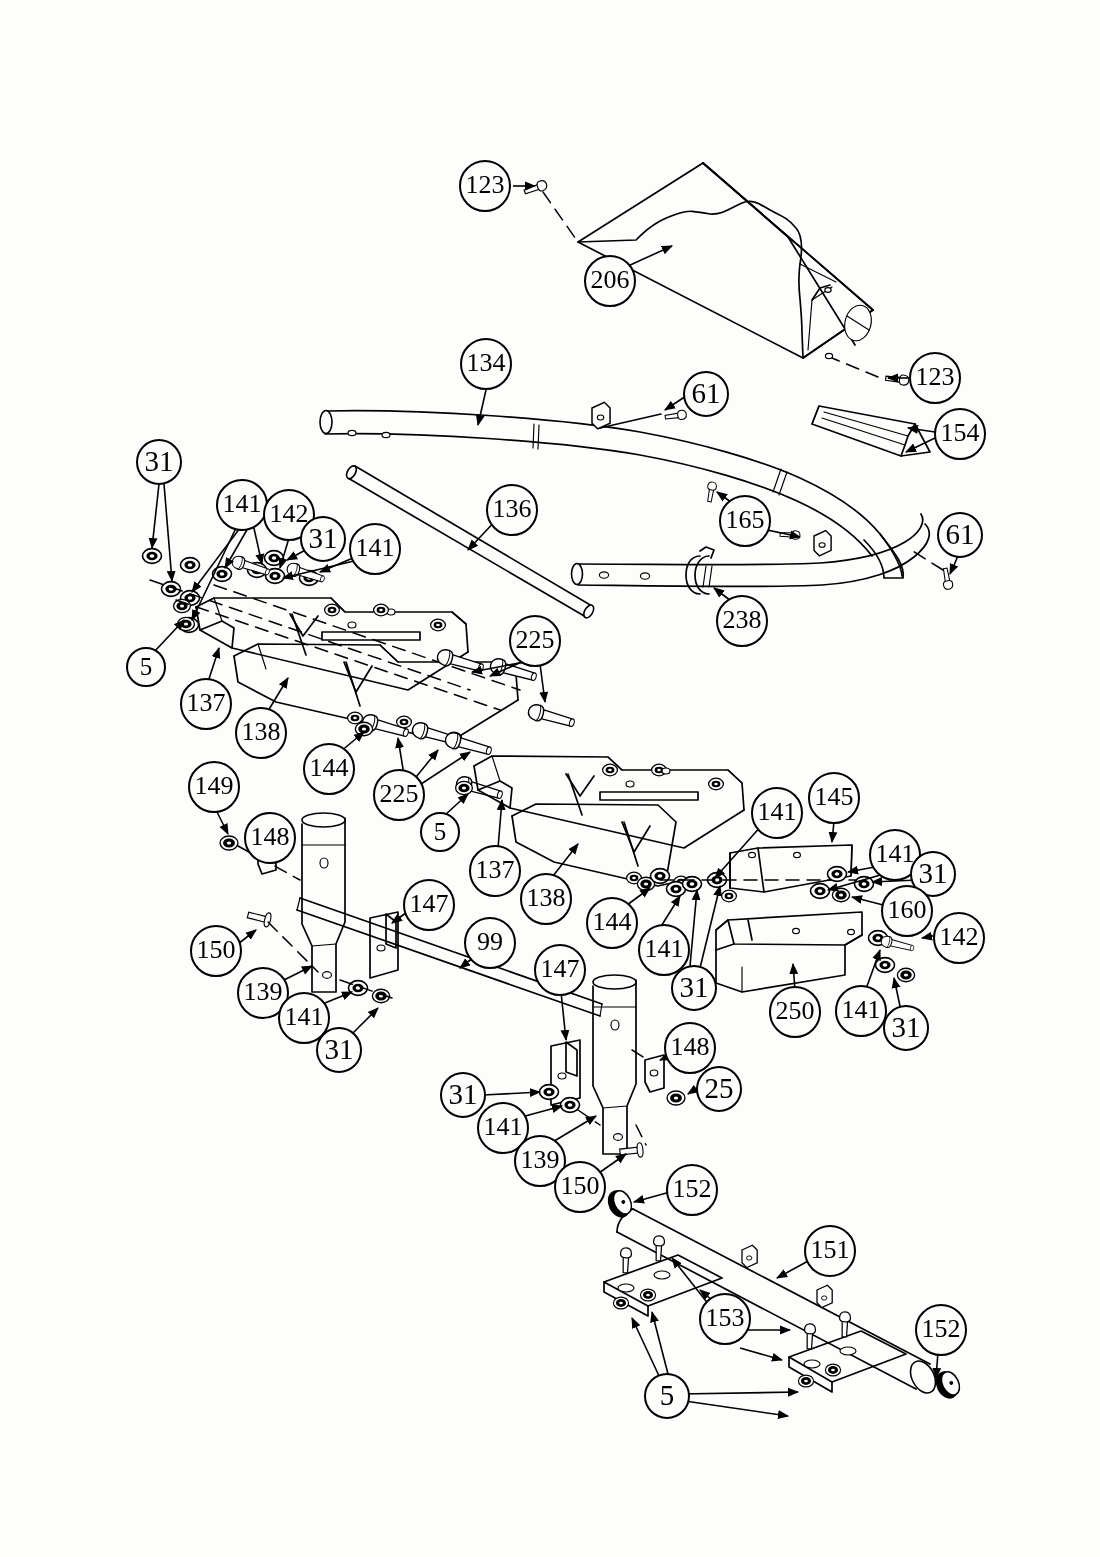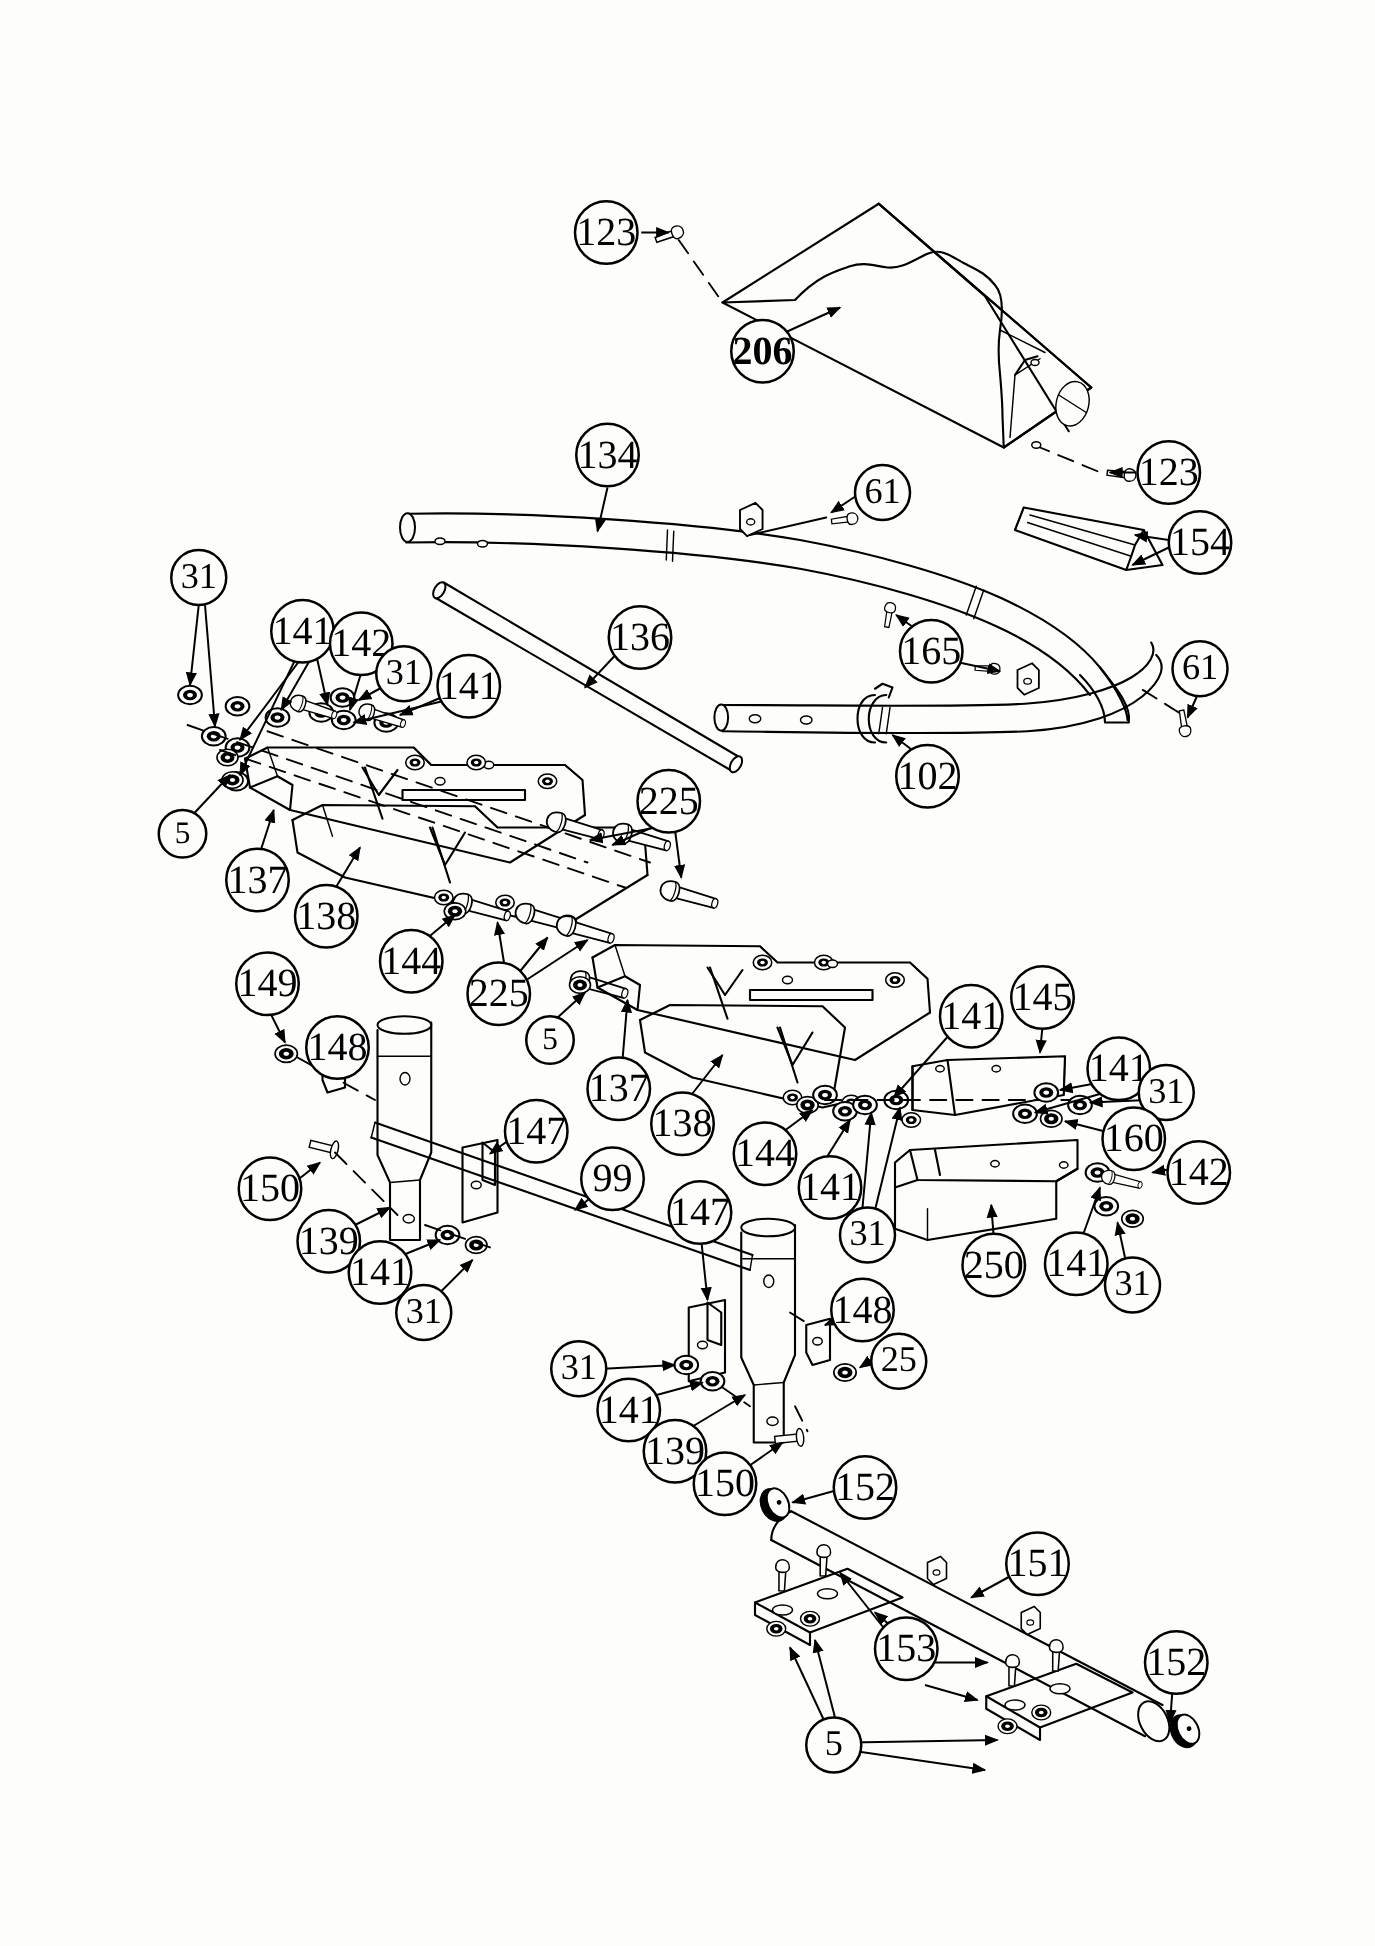--- a/index.html
+++ b/index.html
@@ -31,21 +31,21 @@
     border: 2.1px solid #000;
     display: flex;
     align-items: center;
     justify-content: center;
     box-sizing: border-box;
     font-family: "Liberation Serif", "DejaVu Serif", serif;
     color: #000;
     line-height: 1;
     user-select: none;
   }
-  .balloon.b3 { width: 52px; height: 52px; font-size: 32px; }
+  .balloon.b3 { width: 52px; height: 52px; font-size: 26px; }
   .balloon.b2 { width: 46px; height: 46px; font-size: 29px; }
   .balloon.b1 { width: 40px; height: 40px; font-size: 25px; }
   .balloon span { display: block; transform: translateY(-1px); }
 </style>
 </head>
 <body>
 
 <div id="sheet">
 
   <svg id="art" viewBox="0 0 1100 1557" xmlns="http://www.w3.org/2000/svg">
@@ -508,21 +508,21 @@
       <path class="ldr" marker-end="url(#arw)" d="M678,1400 L788,1416"></path>
       <path class="ldr" marker-end="url(#arw)" d="M660,1378 L632,1318"></path>
       <path class="ldr" marker-end="url(#arw)" d="M668,1374 L652,1312"></path>
     </g>
   </svg>
 
   <div id="balloons">
       <div class="balloon b3" style="left: 459px; top: 160px;">
         <span>123</span>
       </div>
-      <div class="balloon b3" style="left: 584px; top: 255px; font-weight: bold;">
+      <div class="balloon b3" style="left: 584px; top: 255px;">
         <span>206</span>
       </div>
       <div class="balloon b3" style="left: 909px; top: 352px;">
         <span>123</span>
       </div>
       <div class="balloon b3" style="left: 460px; top: 338px; justify-content: center;">
         <span>134</span>
       </div>
       <div class="balloon b2" style="left: 683px; top: 371px;">
         <span>61</span>
@@ -560,21 +560,21 @@
       <div class="balloon b3" style="left: 180px; top: 678px;">
         <span>137</span>
       </div>
       <div class="balloon b3" style="left: 235px; top: 707px;">
         <span>138</span>
       </div>
       <div class="balloon b3" style="left: 509px; top: 615px;">
         <span>225</span>
       </div>
       <div class="balloon b3" style="left: 716px; top: 595px;">
-        <span>102</span>
+        <span>238</span>
       </div>
       <div class="balloon b3" style="left: 303px; top: 743px;">
         <span>144</span>
       </div>
       <div class="balloon b3" style="left: 373px; top: 769px;">
         <span>225</span>
       </div>
       <div class="balloon b1" style="left: 420px; top: 812px;">
         <span>5</span>
       </div>

